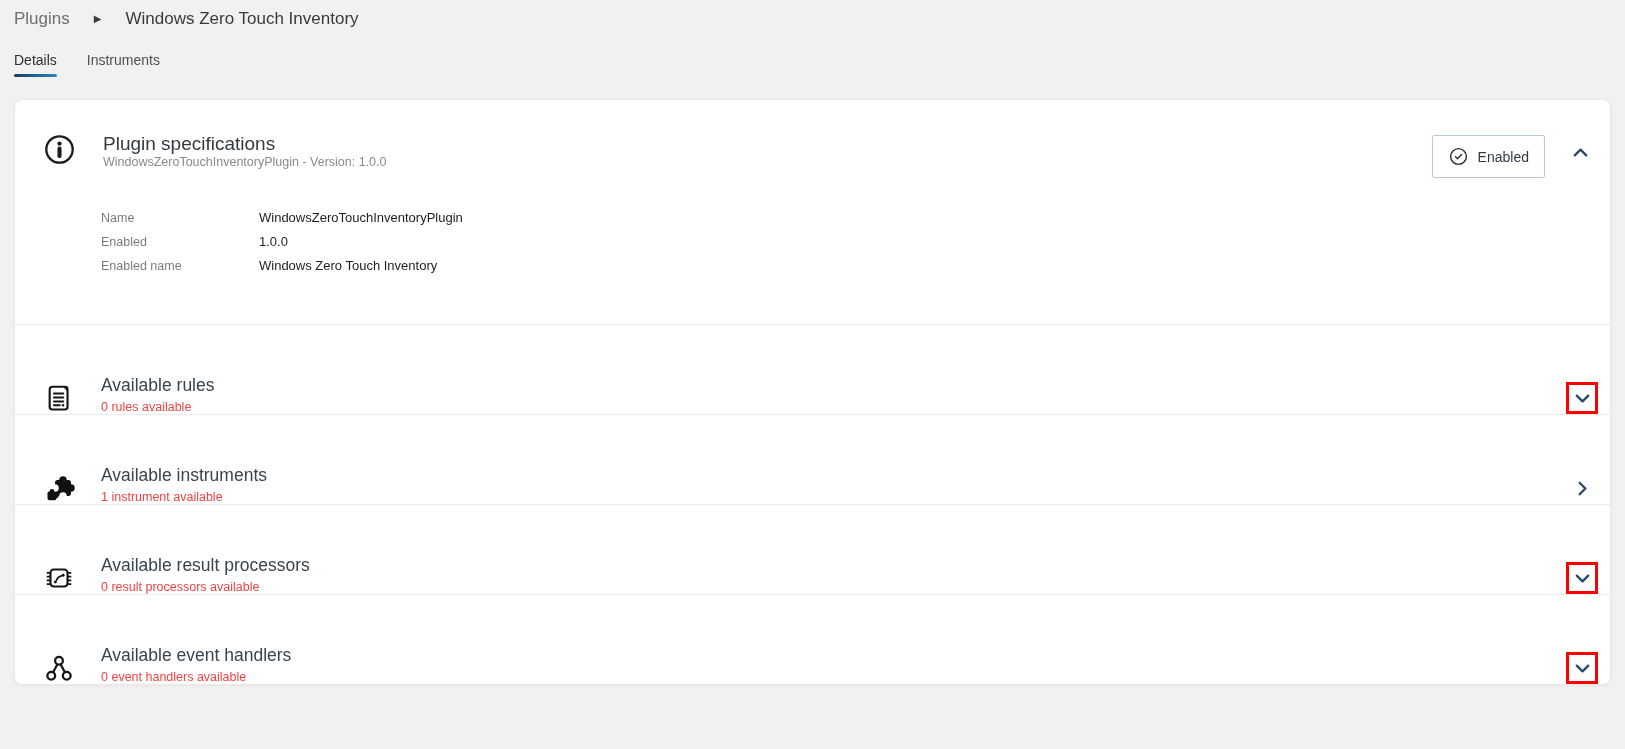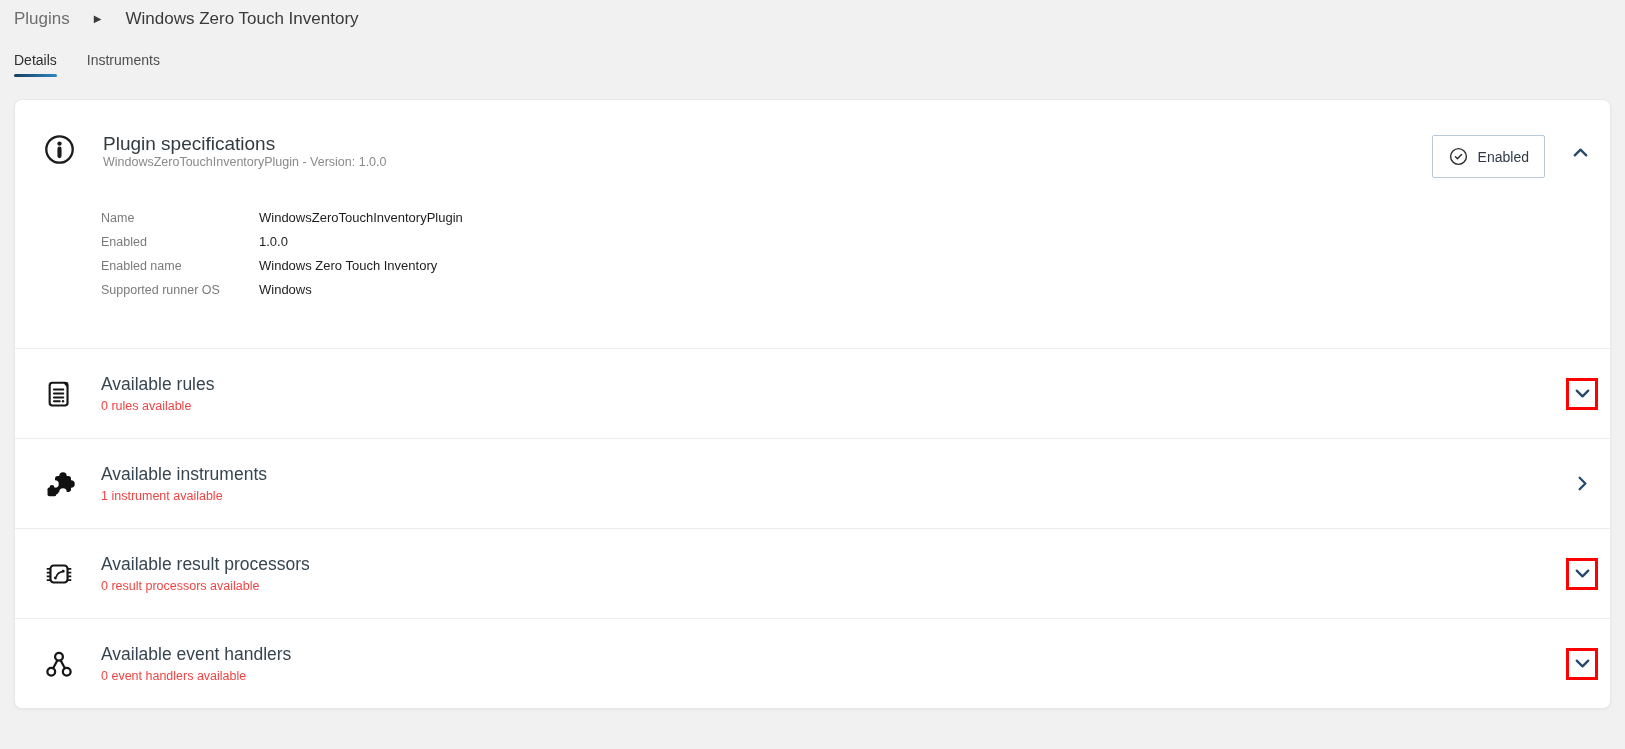--- a/index.html
+++ b/index.html
@@ -53,21 +53,21 @@
   }
   .chev-btn.annotated { border-color:#ff0000; }
   .spec-header .chev-btn { margin-left:19px; margin-top:3px; }
 
   .spec-fields { padding:28px 0 46px 86px; }
   .field-row { display:flex; align-items:baseline; line-height:23px; }
   .field-label { width:146px; font-size:12.5px; color:#7b7b7b; flex:0 0 auto; }
   .field-value { font-size:13px; color:#1e1e1e;margin-left:12px; }
 
   .section-row {
-    display:flex; align-items:center; height:90px;
+    display:flex; align-items:flex-end; height:90px;
     border-top:1px solid #ececec; padding:0 12px 0 28px; cursor:pointer;
   }
   .row-icon { flex:0 0 auto; width:32px; height:32px; }
   .row-text { margin-left:26px; }
   .row-title { font-size:17.5px; color:#36454f; font-weight:400; }
   .row-subtitle { font-size:12.5px; color:#ef4444; margin-top:4px; }
 
   svg { display:block; }
 </style>
 </head>
@@ -124,24 +124,20 @@
         <span class="field-label">Name</span>
         <span class="field-value">WindowsZeroTouchInventoryPlugin</span>
       </div>
       <div class="field-row">
         <span class="field-label">Enabled</span>
         <span class="field-value">1.0.0</span>
       </div>
       <div class="field-row">
         <span class="field-label">Enabled name</span>
         <span class="field-value">Windows Zero Touch Inventory</span>
-      </div>
-      <div class="field-row">
-        <span class="field-label">Supported runner OS</span>
-        <span class="field-value">Windows</span>
       </div>
     </div>
 
     <div class="section-row">
       <span class="row-icon">
         <svg viewBox="0 0 24 24" width="32" height="32" fill="none" stroke="#161616">
           <rect x="5" y="3.6" width="13.4" height="17" rx="2" stroke-width="1.6"></rect>
           <path d="M15 3.4 h3.9 l-0.7 3.7 z" fill="#161616" stroke="none"></path>
           <path d="M8.2 8.6 h7 M8.2 11.6 h7 M8.2 14.6 h7 M8.2 17.4 h4.4" stroke-width="1.5" stroke-linecap="round"></path>
           <circle cx="15" cy="17.4" r="0.9" fill="#161616" stroke="none"></circle>

